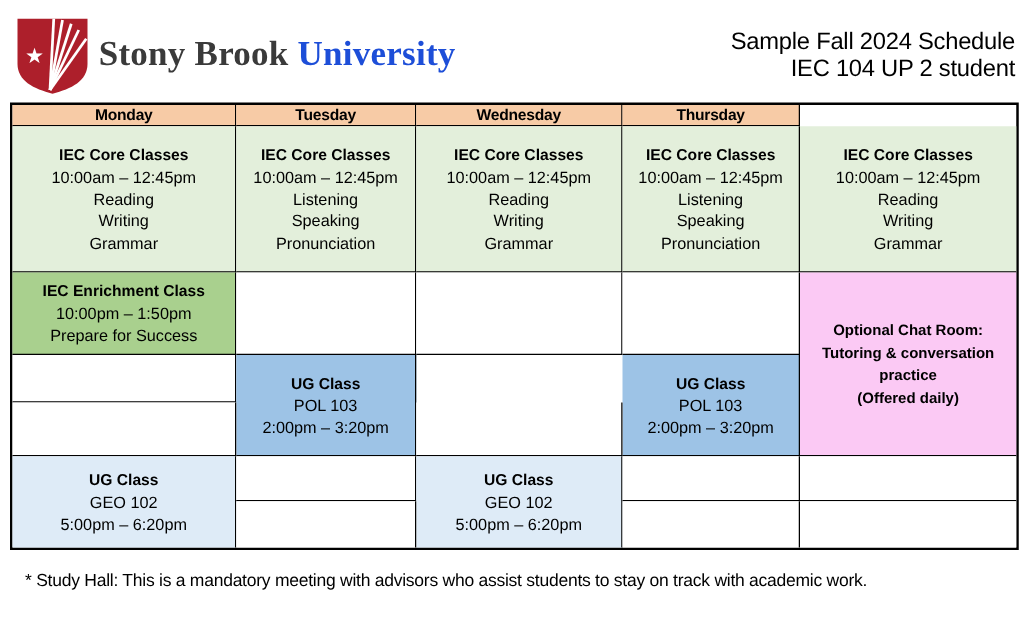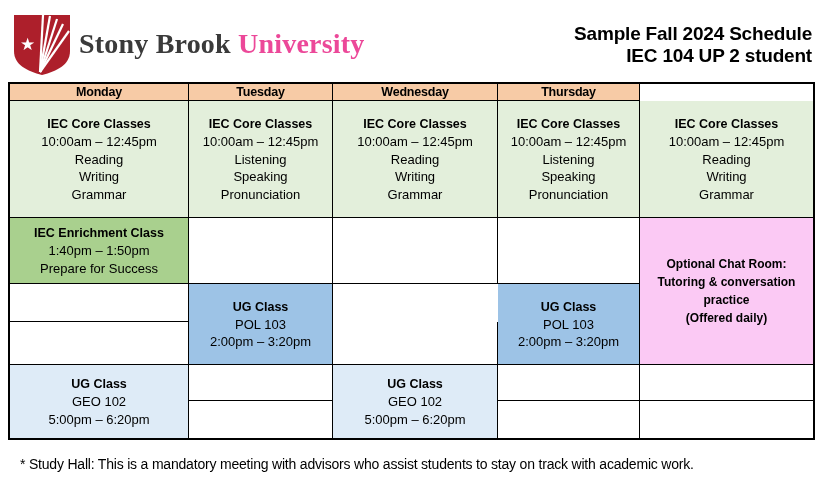--- a/index.html
+++ b/index.html
@@ -10,25 +10,25 @@
   }
 
   
   .logo-shield { position:absolute; left:13px; top:14px; width:58px; height:62px; }
   .wordmark {
     position:absolute; left:79px; top:28px;
     font-family:"Liberation Serif", serif; font-size:28px; font-weight:600;
     letter-spacing:0.2px; white-space:nowrap;
   }
   .wordmark .dark { color:#3a3a3a; }
-  .wordmark .red  { color:#ec4899; }
+  .wordmark .red  { color:#1d4ed8; }
 
   .title-block {
     position:absolute; top:23px; right:11px; text-align:right;
-    font-size:19px; font-weight:bold; line-height:21.5px; letter-spacing:-0.2px;
+    font-size:19px; font-weight:normal; line-height:21.5px; letter-spacing:-0.2px;
   }
 
   
   .schedule {
     position:absolute; left:8px; top:82px;
     display:grid;
     grid-template-columns:179px 144px 165px 142px 173px;
     grid-template-rows:17px 117px 66px 38px 43px 36px 37px;
     border:2px solid #000;
     background:#fff;
@@ -123,21 +123,21 @@
   <div class="cell core no-r" style="grid-area:2/5/3/6">
     <div class="c-title">IEC Core Classes</div>
     <div class="c-line">10:00am – 12:45pm</div>
     <div class="c-line">Reading</div>
     <div class="c-line">Writing</div>
     <div class="c-line">Grammar</div>
   </div>
 
   <div class="cell enrich" style="grid-area:3/1/4/2">
     <div class="c-title">IEC Enrichment Class</div>
-    <div class="c-line">1:40pm – 1:50pm</div>
+    <div class="c-line">10:00pm – 1:50pm</div>
     <div class="c-line">Prepare for Success</div>
   </div>
   <div class="cell" style="grid-area:3/2/4/3"></div>
   <div class="cell" style="grid-area:3/3/4/4"></div>
   <div class="cell" style="grid-area:3/4/4/5"></div>
   <div class="cell chat no-r" style="grid-area:3/5/6/6">
     <div class="c-title">Optional Chat Room:</div>
     <div class="c-title">Tutoring &amp; conversation</div>
     <div class="c-title">practice</div>
     <div class="c-title">(Offered daily)</div>

